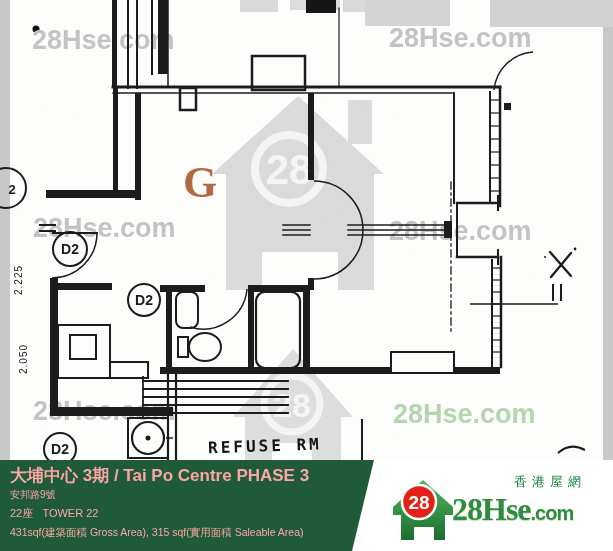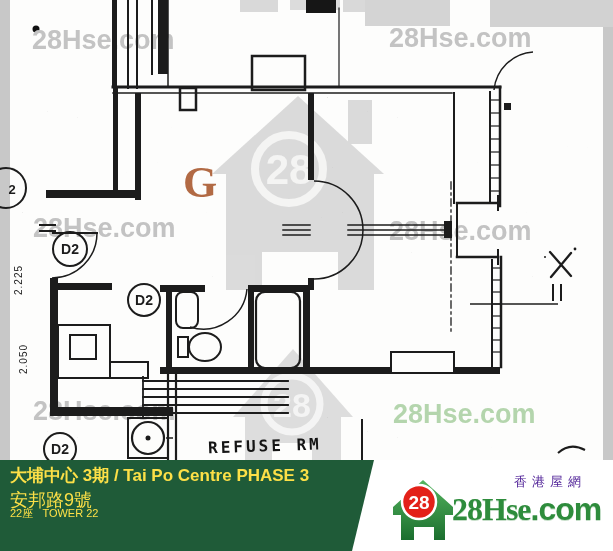--- a/index.html
+++ b/index.html
@@ -7,35 +7,35 @@
     position:relative;width:613px;height:551px;overflow:hidden;background:#fdfdfc;
     font-family:"Liberation Sans",sans-serif;
   }
   .plan-svg{position:absolute;left:0;top:0;}
   
   .footer{position:absolute;left:0;top:460px;width:613px;height:91px;background:#ffffff;}
   .green-bar{
     position:absolute;left:0;top:0;width:100%;height:100%;
     background:var(--bar-green,#1f5b38);
     clip-path:polygon(0 0,374px 0,352px 100%,0 100%);
-    color:#fde047;
+    color:#fca5a5;
   }
   .f-title{position:absolute;left:10px;top:4px;font-size:17px;font-weight:bold;white-space:nowrap;}
-  .f-addr{position:absolute;left:10px;top:28px;font-size:18px;white-space:nowrap;}
+  .f-addr{position:absolute;left:10px;top:28px;font-size:10px;white-space:nowrap;}
   .f-tower{position:absolute;left:10px;top:46px;font-size:11px;white-space:pre;}
   .f-area{position:absolute;left:10px;top:66px;font-size:10.5px;white-space:pre;}
   .logo-block{position:absolute;left:0;top:0;width:100%;height:100%;}
   .logo-house{position:absolute;left:391px;top:16px;}
   .logo-text{position:absolute;left:452px;top:31px;white-space:nowrap;
     color:var(--logo-green,#2e8c3c);font-weight:bold;
     text-shadow:0 1px 0 rgba(160,200,165,.6);}
   .lt-main{font-size:32px;letter-spacing:-1px;font-family:Liberation Serif, serif;}
-  .lt-suffix{font-size:32px;letter-spacing:-1px;}
+  .lt-suffix{font-size:20px;letter-spacing:-1px;}
   .tagline{position:absolute;left:514px;top:13px;font-size:13px;letter-spacing:5px;
-    color:#4c1d95;white-space:nowrap;}
+    color:#15803d;white-space:nowrap;}
   .red-circle{fill:var(--logo-red,#e32119);}
 </style>
 </head>
 <body>
 
 <div class="stage">
 
   <svg class="plan-svg" width="613" height="460" viewBox="0 0 613 460">
     <defs>
       <filter id="speck" x="0" y="0" width="100%" height="100%">
@@ -236,20 +236,21 @@
     </g>
 
     <text x="393" y="423" font-weight="bold" font-size="27" fill="#a8cfa0" opacity="0.85">28Hse.com</text>
   </svg>
 
   <div class="footer">
     <div class="green-bar">
       <div class="f-title">大埔中心 3期 / Tai Po Centre PHASE 3</div>
       <div class="f-addr">安邦路9號</div>
       <div class="f-tower">22座   TOWER 22</div>
+      <div class="f-area">431sqf(建築面積 Gross Area), 315 sqf(實用面積 Saleable Area)</div>
     </div>
 
     <div class="logo-block">
       <svg class="logo-house" width="64" height="68" viewBox="0 0 64 68">
         <defs>
           <linearGradient id="houseGrad" x1="0" y1="0" x2="0" y2="1">
             <stop offset="0" stop-color="#55b55f"></stop>
             <stop offset="1" stop-color="#1b6e2e"></stop>
           </linearGradient>
         </defs>

